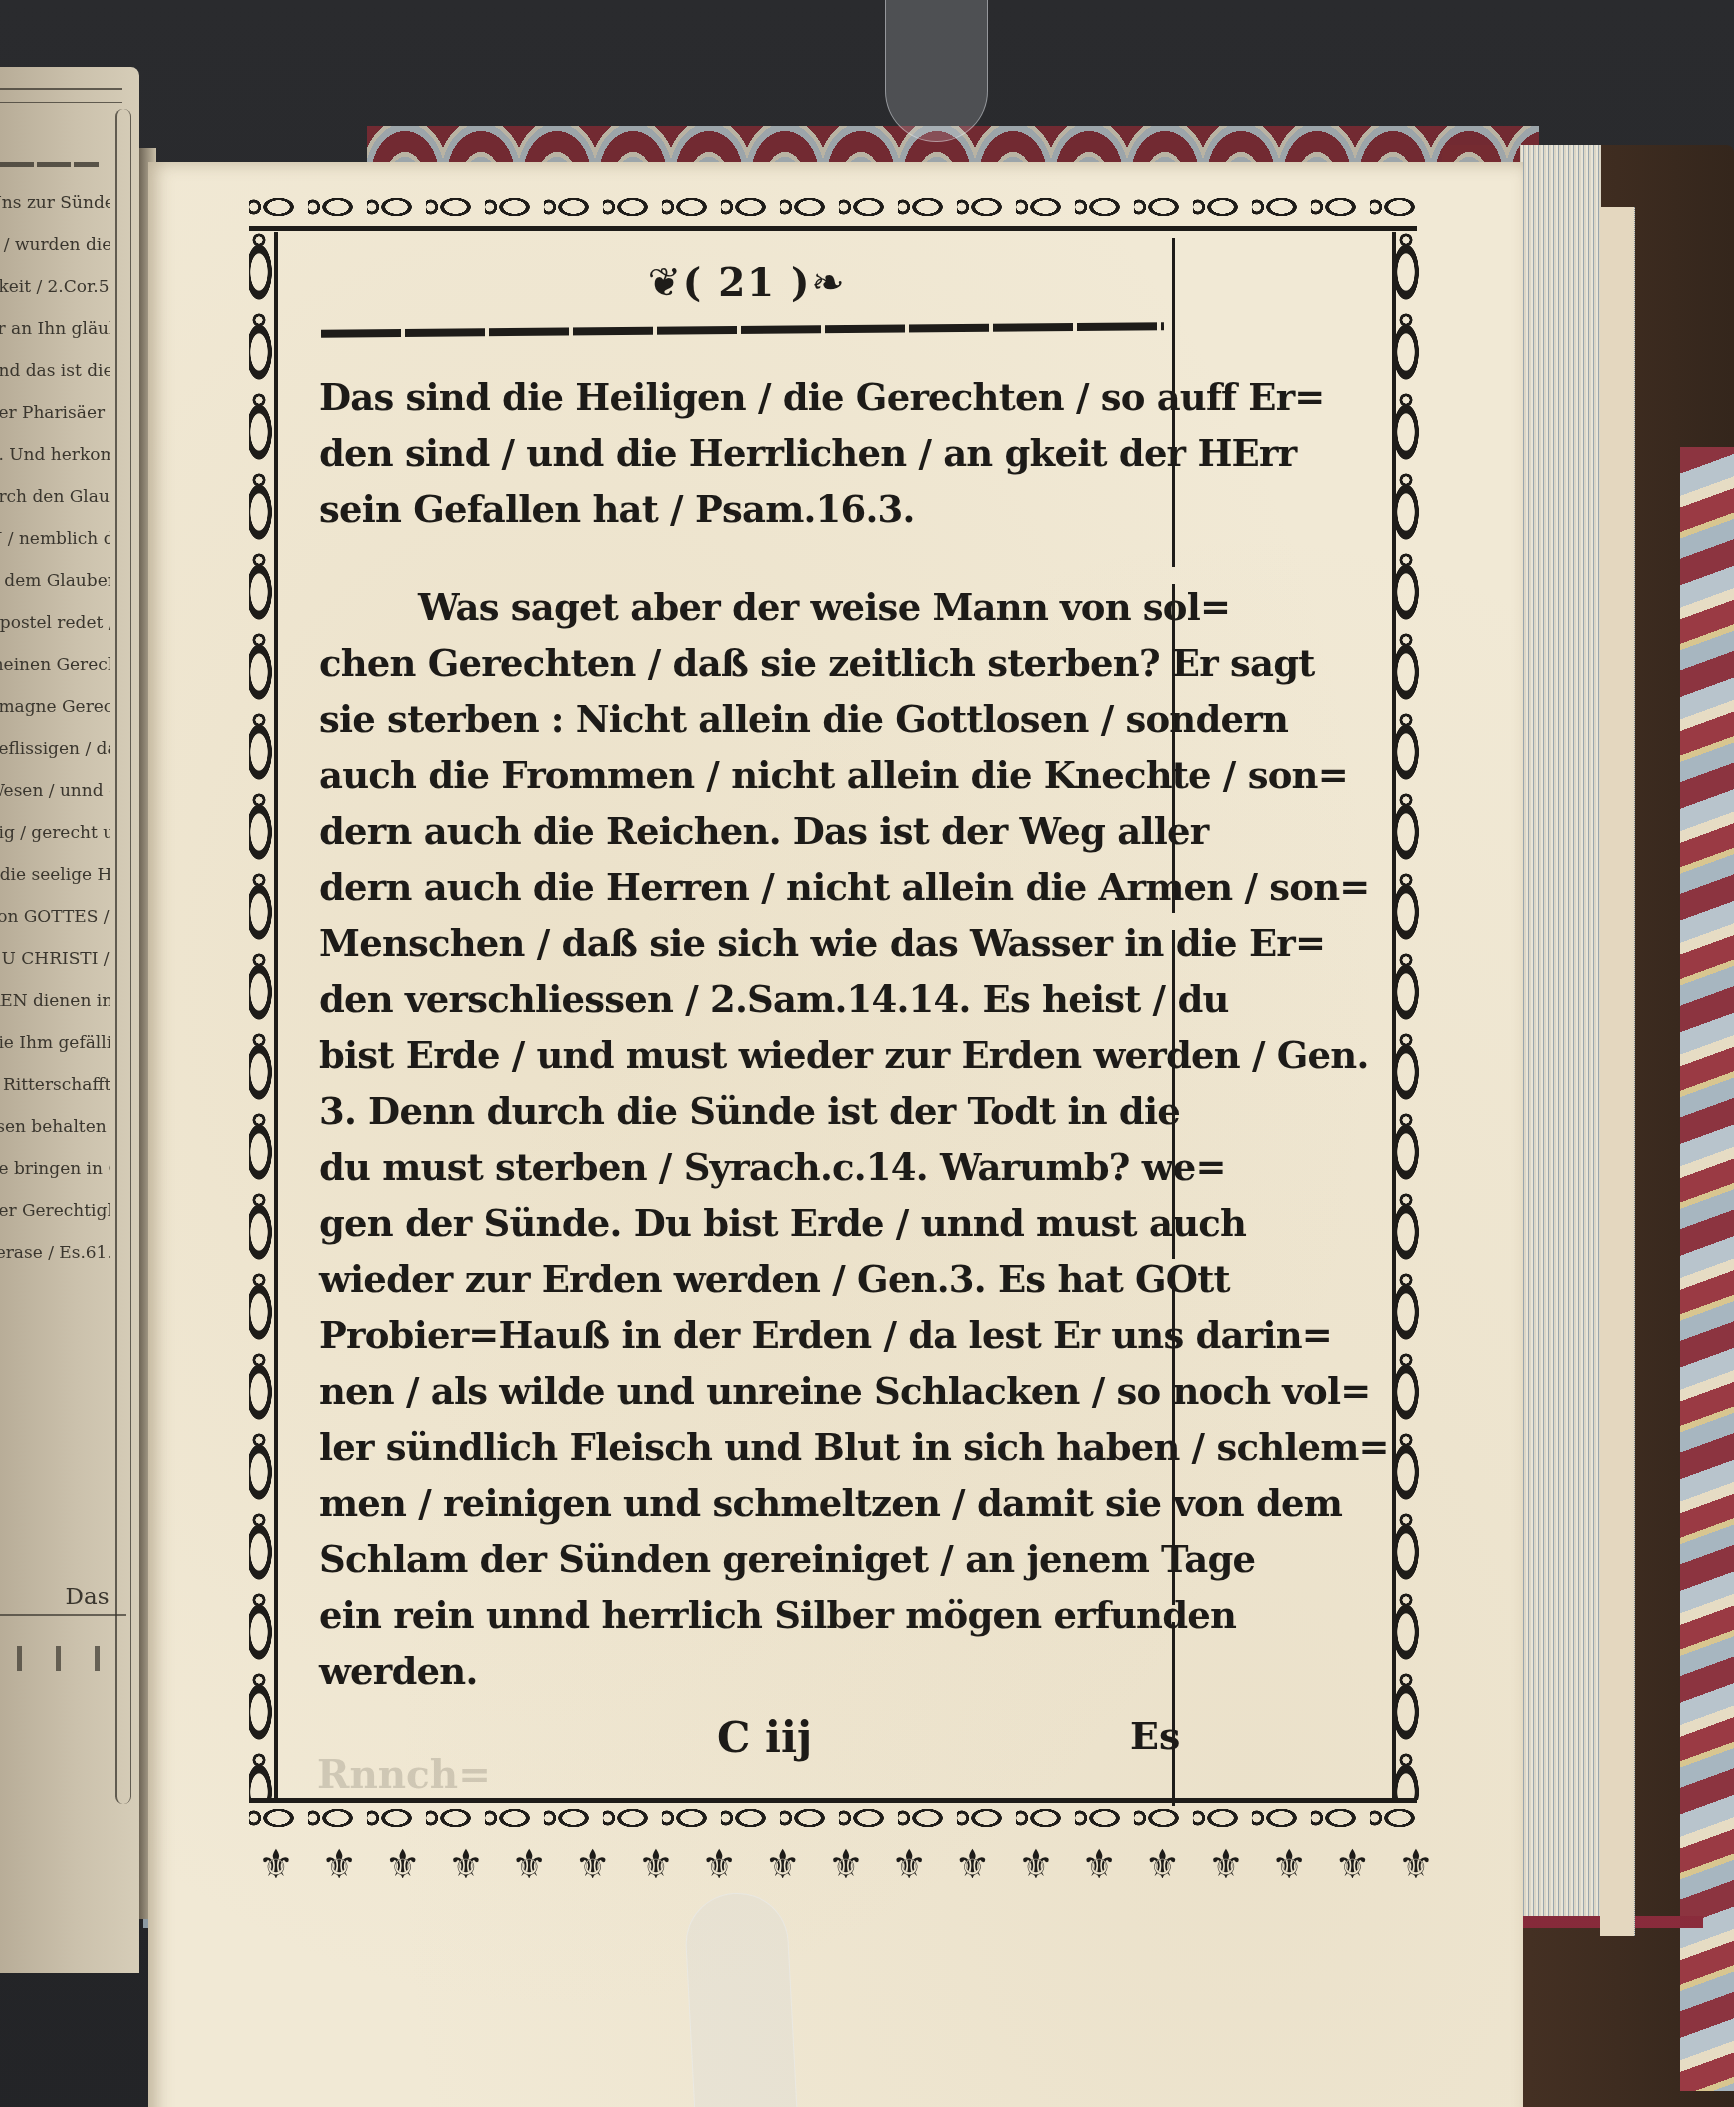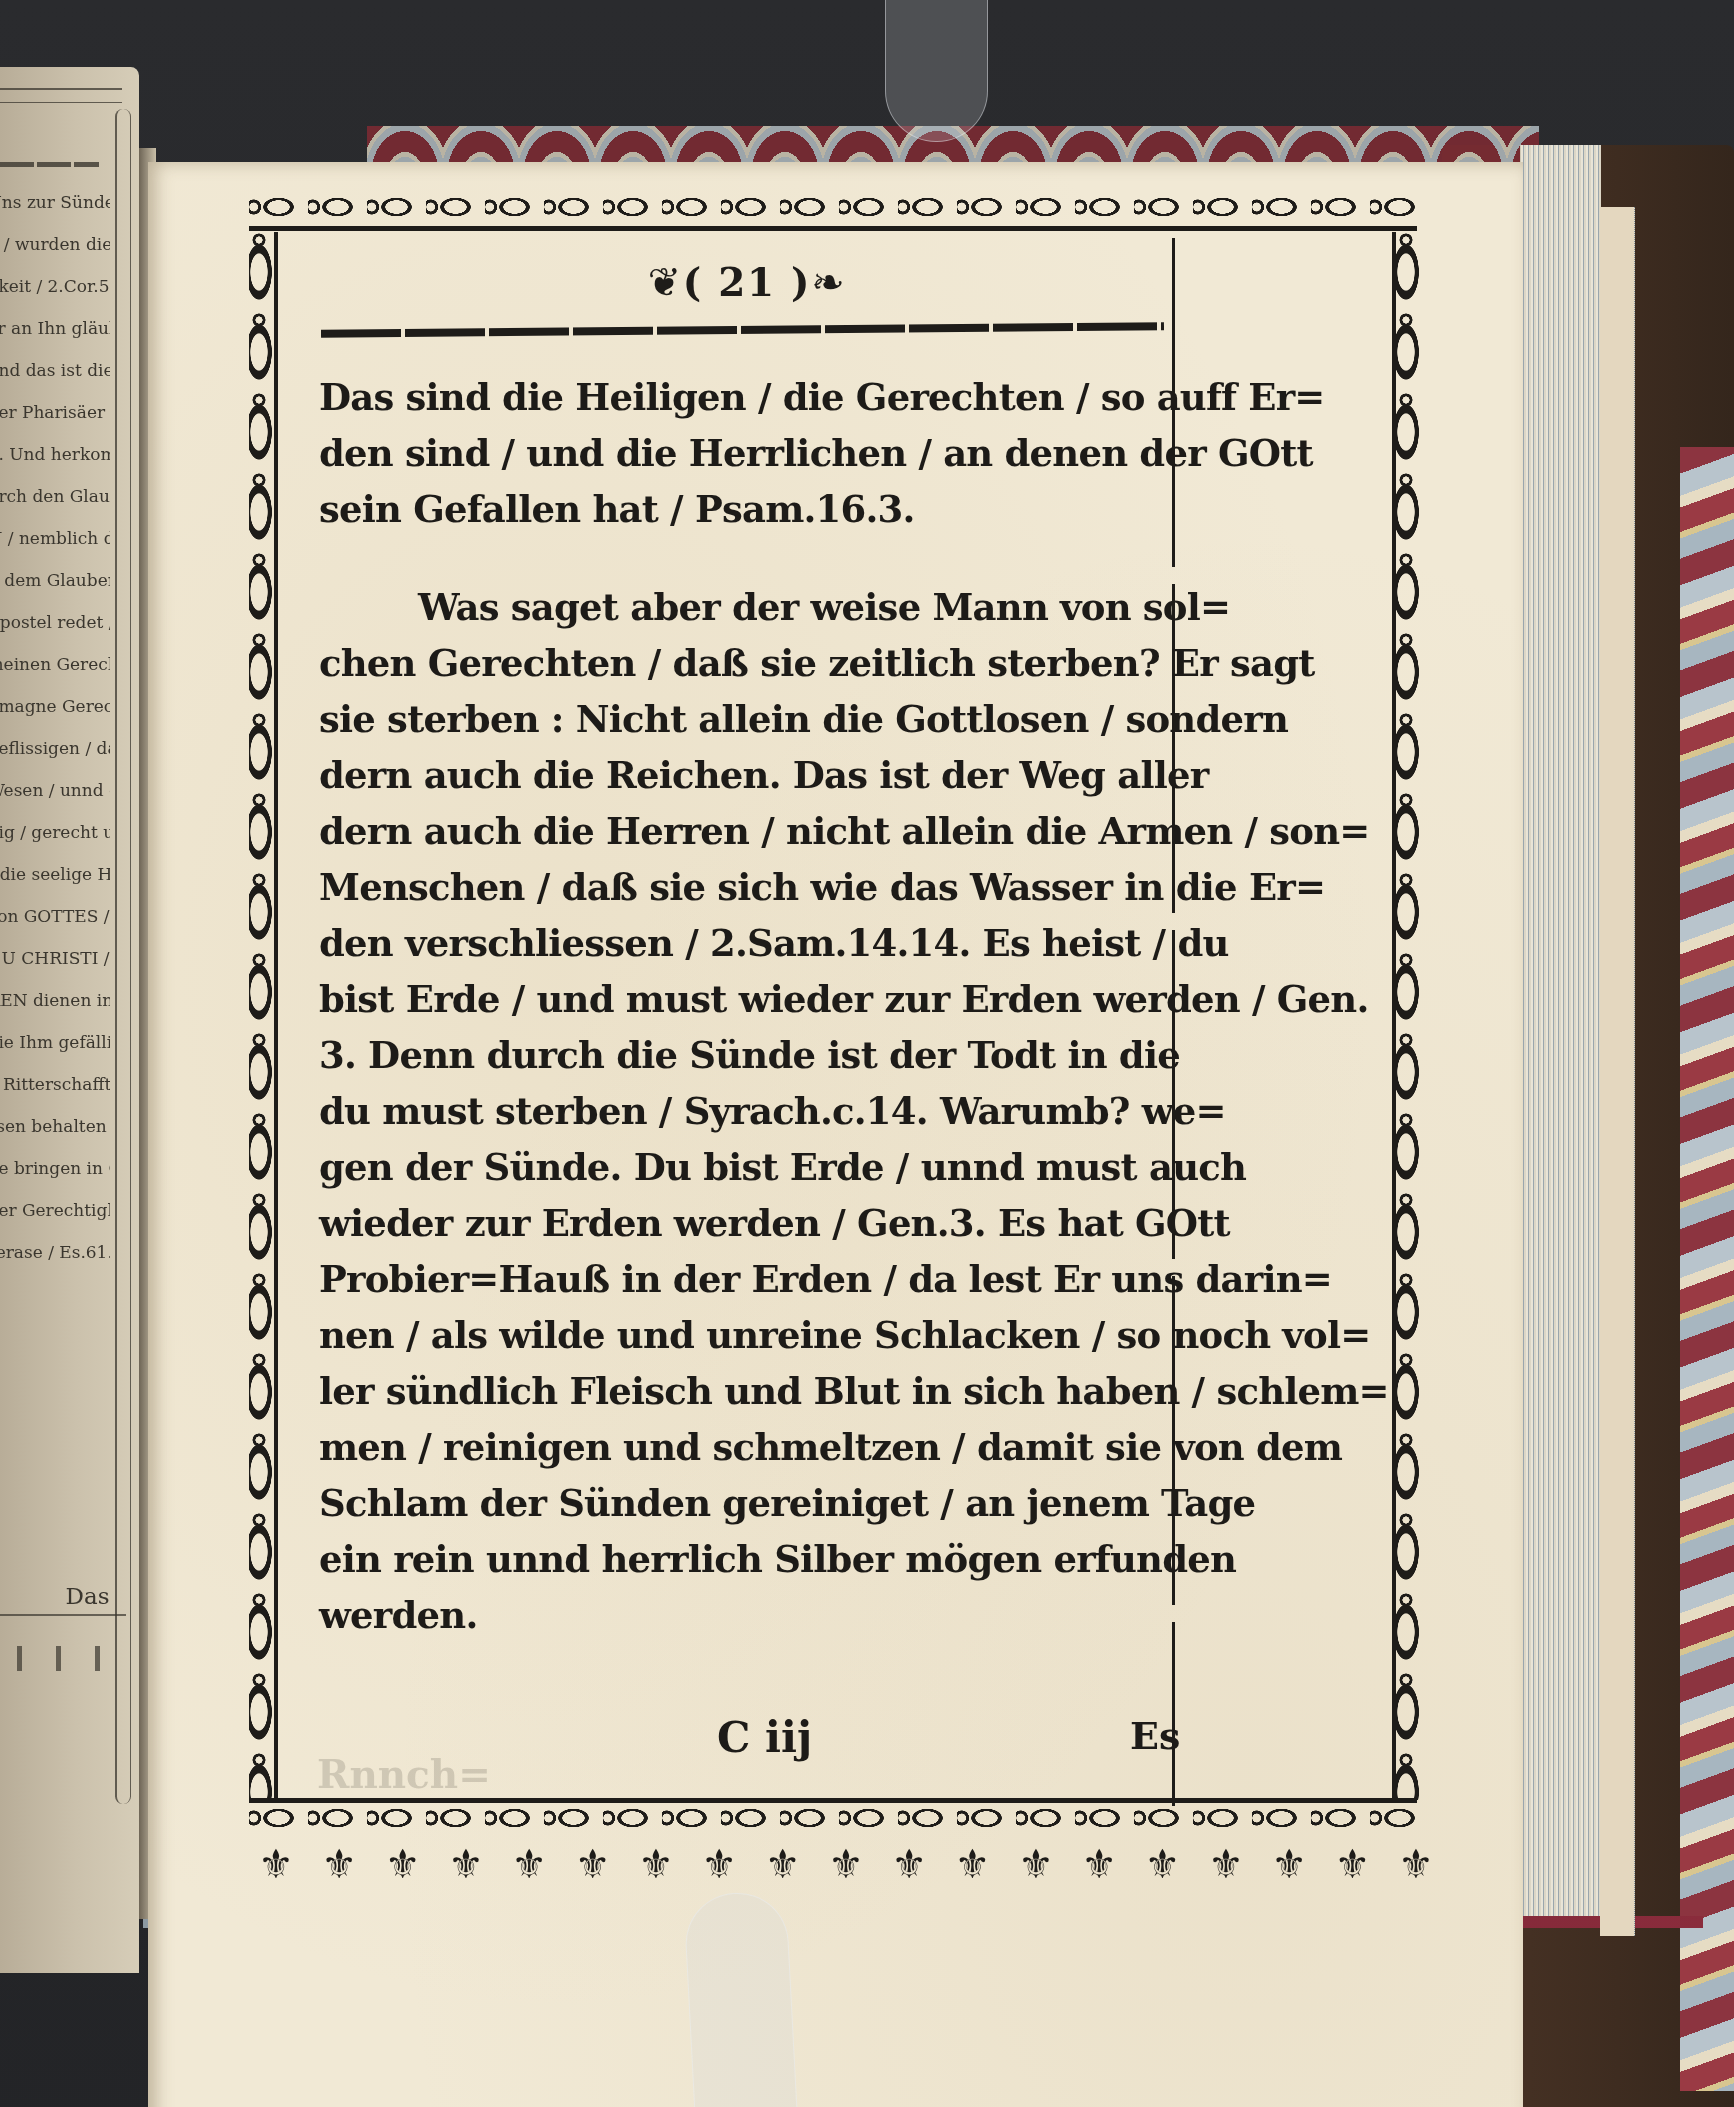--- a/index.html
+++ b/index.html
@@ -231,26 +231,27 @@
 
   <div class="page-num">
     <span class="orn">❦</span>(
     <span>21</span>
     )<span class="orn">❧</span>
   </div>
   <div class="head-rule"></div>
 
   <div class="text" id="body-text">
       <div class="line">Das sind die Heiligen / die Gerechten / so auff Er=</div>
-      <div class="line">den sind / und die Herrlichen / an denen der GOtt</div>
+      <div class="line">den sind / und die Herrlichen / an gkeit der HErr</div>
       <div class="line last">sein Gefallen hat / Psam.16.3.</div>
       <div class="gap"></div>
       <div class="line indent">Was saget aber der weise Mann von sol=</div>
       <div class="line">chen Gerechten / daß sie zeitlich sterben? Er sagt</div>
       <div class="line">sie sterben : Nicht allein die Gottlosen / sondern</div>
+      <div class="line">auch die Frommen / nicht allein die Knechte / son=</div>
       <div class="line">dern auch die Reichen. Das ist der Weg aller</div>
       <div class="line">dern auch die Herren / nicht allein die Armen / son=</div>
       <div class="line">Menschen / daß sie sich wie das Wasser in die Er=</div>
       <div class="line">den verschliessen / 2.Sam.14.14. Es heist / du</div>
       <div class="line">bist Erde / und must wieder zur Erden werden / Gen.</div>
       <div class="line">3. Denn durch die Sünde ist der Todt in die</div>
       <div class="line">du must sterben / Syrach.c.14. Warumb? we=</div>
       <div class="line">gen der Sünde. Du bist Erde / unnd must auch</div>
       <div class="line">wieder zur Erden werden / Gen.3. Es hat GOtt</div>
       <div class="line">Probier=Hauß in der Erden / da lest Er uns darin=</div>

